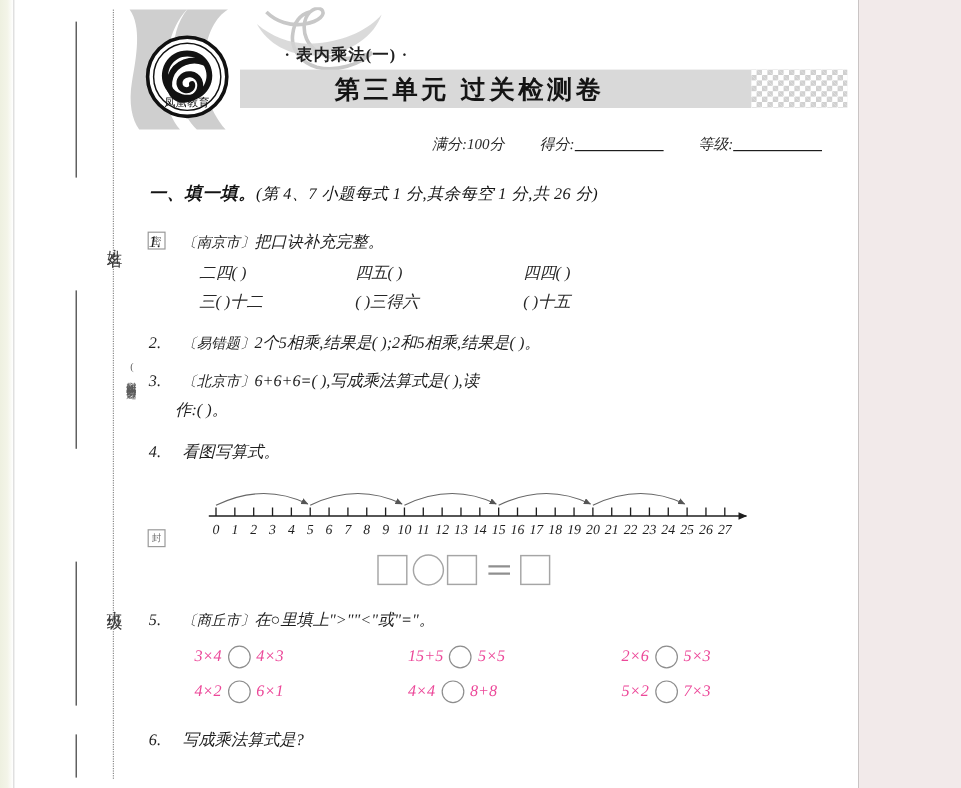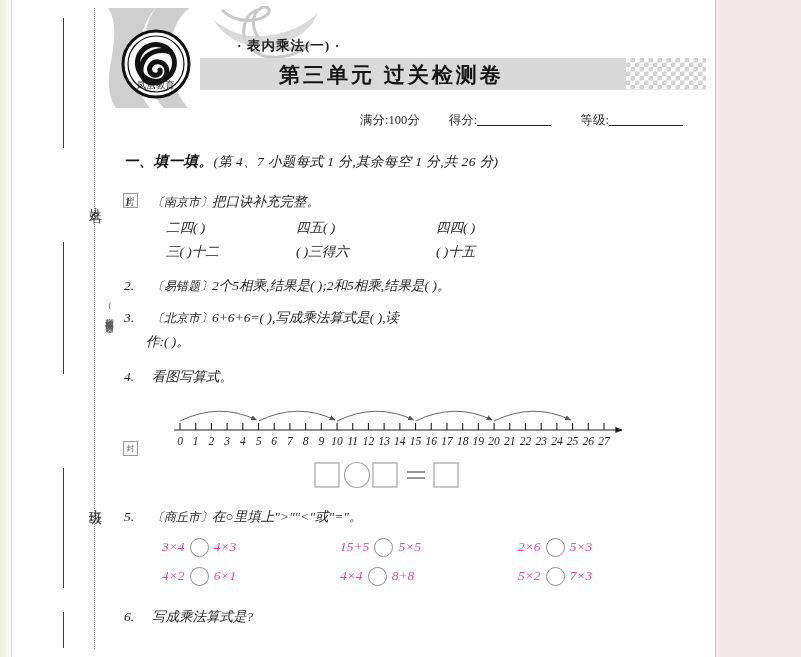--- a/index.html
+++ b/index.html
@@ -189,21 +189,21 @@
 
   
   .scorerow {
     position: absolute;
     left: 360px;
     top: 112px;
     font-size: 12.5px;
     white-space: nowrap;
     color: #2a2a2a;
   }
-  .scorerow .seg { margin-right: 26px; }
+  .scorerow .seg { margin-right: 26px; font-style: italic; }
   .scorerow .blank {
     display: inline-block;
     width: 74px;
     border-bottom: 1.3px solid #1d1d1d;
     vertical-align: -2px;
   }
 
   
   .content {
     position: absolute;

